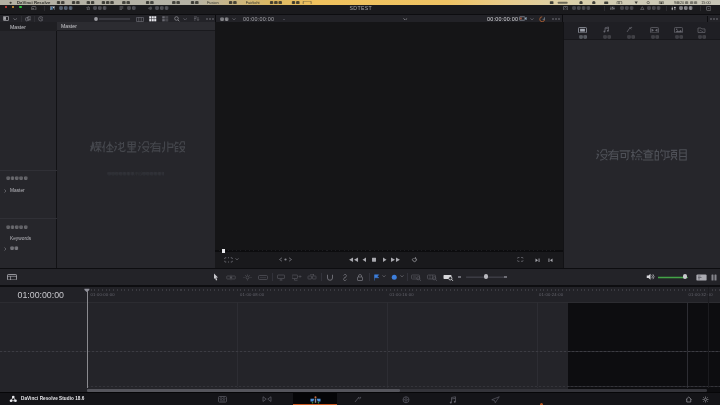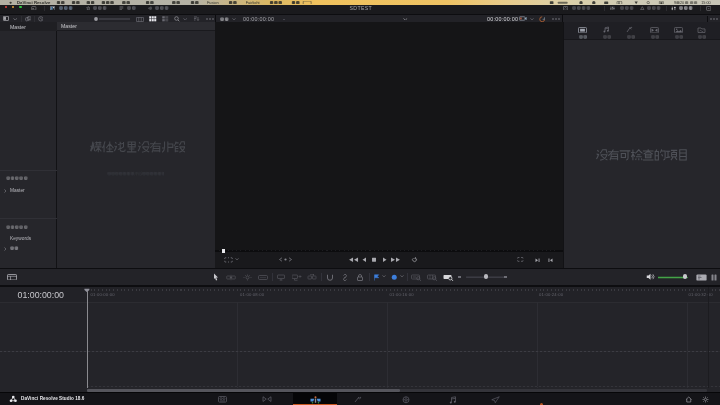--- a/index.html
+++ b/index.html
@@ -619,21 +619,21 @@
  <svg class="abs" style="left:696px;top:4.6px" width="11" height="7" viewBox="0 0 22 14">
       <rect x="0.8" y="0.8" width="20.4" height="12.4" rx="2.4" fill="#ababb2"></rect>
       <path d="M4,4.2 h5 M4,7 h7 M4,9.8 h4" stroke="#55555c" stroke-width="1.4"></path>
     </svg>
  <svg class="abs" style="left:711px;top:4.6px" width="6" height="7" viewBox="0 0 12 14">
       <rect x="1" y="1" width="4" height="12" rx="1" fill="#85858c"></rect>
       <rect x="7" y="1" width="4" height="12" rx="1" fill="#85858c"></rect>
     </svg>
 </div>
 
-<div class="abs" id="timeline" style="left:0;top:287px;width:720px;height:105px;background:#242429">
+<div class="abs" id="timeline" style="left:0;top:287px;width:568px;height:105px;background:#242429">
 
  <div class="abs" style="left:0;top:0;width:720px;height:15px;background:#222227"></div>
  <div class="abs" style="left:0;top:14.5px;width:720px;height:1px;background:#2c2c31"></div>
 
  <div class="abs" style="left:87px;top:2px;width:633px;height:2px;background:repeating-linear-gradient(90deg,#3a3a40 0,#3a3a40 1px,transparent 1px,transparent 3.74px)"></div>
 
  <div class="abs" style="left:0;top:2.5px;width:64px;font-size:8.8px;line-height:10.5px;color:#c8c8cd;text-align:right;letter-spacing:0px">01:00:00:00</div>
 
  <div class="abs" style="left:90.5px;top:5px;font-size:4.2px;color:#64646c;letter-spacing:0.2px">01:00:00:00</div>
  <div class="abs" style="left:240px;top:5px;font-size:4.2px;color:#64646c;letter-spacing:0.2px">01:00:08:00</div>

